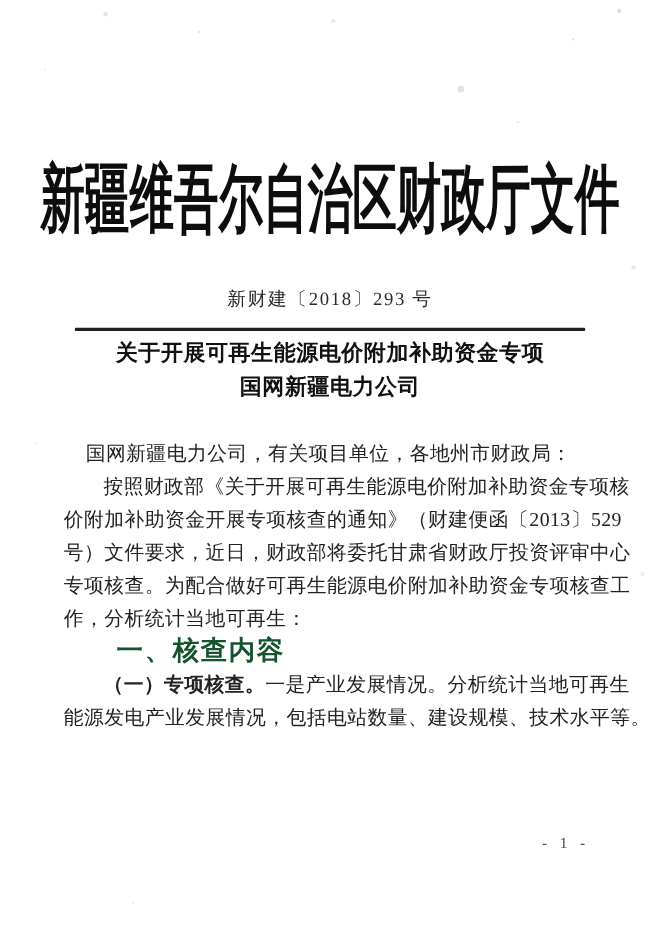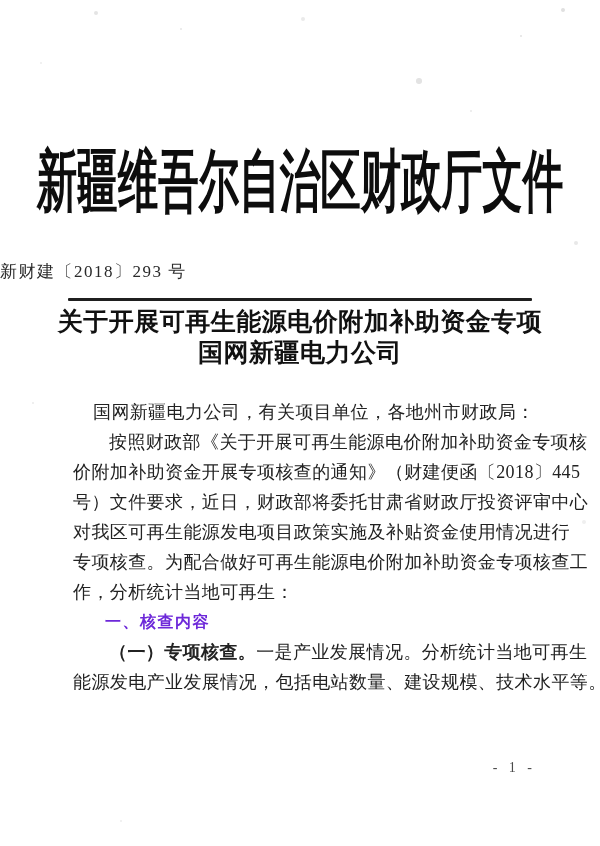--- a/index.html
+++ b/index.html
@@ -43,63 +43,64 @@
     white-space: nowrap;
     letter-spacing: 0;
     color: #0d0d0d;
     transform: scale(0.9, 1.5);
     transform-origin: 50% 0;
   }
 
   .doc-number {
     position: absolute;
     top: 260px; left: 0; width: 600px;
+    text-align: center;
     font-size: 17px;
     letter-spacing: 1.5px;
     color: #2a2a2a;
   }
 
   .rule {
     position: absolute;
     top: 298px; left: 68px;
     width: 464px; height: 3px;
     background: #1f1f1f;
     border-radius: 1px;
   }
 
   .subject {
     position: absolute;
     top: 306px; left: 0; width: 600px;
     text-align: center;
     font-weight: bold;
-    font-size: 25px;
+    font-size: 20px;
     line-height: 31px;
     letter-spacing: 0.5px;
     color: #111;
   }
 
   .body-text {
     position: absolute;
     top: 397px; left: 58px; width: 488px;
     font-size: 18px;
     line-height: 30px;
     letter-spacing: 0.4px;
     color: #222;
   }
-  .body-text .line { white-space: nowrap; margin-left: 15px; }
+  .body-text .line { white-space: nowrap; }
   .salutation { padding-left: 20px; }          
   .para1 .line:first-child { text-indent: 2em; text-align: right; }
   .indent { text-indent: 2em; }
   .heading {
     text-indent: 2em;
     font-family: Liberation Sans, sans-serif;
     font-weight: bold;
-    font-size: 16px;
+    font-size: 24px;
     letter-spacing: 1.5px;
-    color: #6d28d9;
+    color: #14532d;
   }
   .bold { font-weight: bold; }
 
   .page-number {
     position: absolute;
     top: 760px; right: 64px;
     font-size: 14px;
     letter-spacing: 4px;
     color: #4a4a4a;
   }
@@ -119,23 +120,22 @@
   <div class="subject">
     <div>关于开展可再生能源电价附加补助资金专项</div>
     <div>国网新疆电力公司</div>
   </div>
 
   <div class="body-text">
     <div class="line salutation">国网新疆电力公司，有关项目单位，各地州市财政局：</div>
 
     <div class="para1">
         <div class="line">按照财政部《关于开展可再生能源电价附加补助资金专项核</div>
-        <div class="line">价附加补助资金开展专项核查的通知》（财建便函〔2018〕445</div>
+        <div class="line">价附加补助资金开展专项核查的通知》（财建便函〔2013〕529</div>
         <div class="line">号）文件要求，近日，财政部将委托甘肃省财政厅投资评审中心</div>
-        <div class="line">对我区可再生能源发电项目政策实施及补贴资金使用情况进行</div>
         <div class="line">专项核查。为配合做好可再生能源电价附加补助资金专项核查工</div>
         <div class="line">作，分析统计当地可再生：</div>
       </div>
 
     <div class="line heading">一、核查内容</div>
 
     <div class="line indent"><span class="bold">（一）专项核查。</span><span>一是产业发展情况。分析统计当地可再生</span></div>
 
     <div class="line">能源发电产业发展情况，包括电站数量、建设规模、技术水平等。</div>
   </div>

